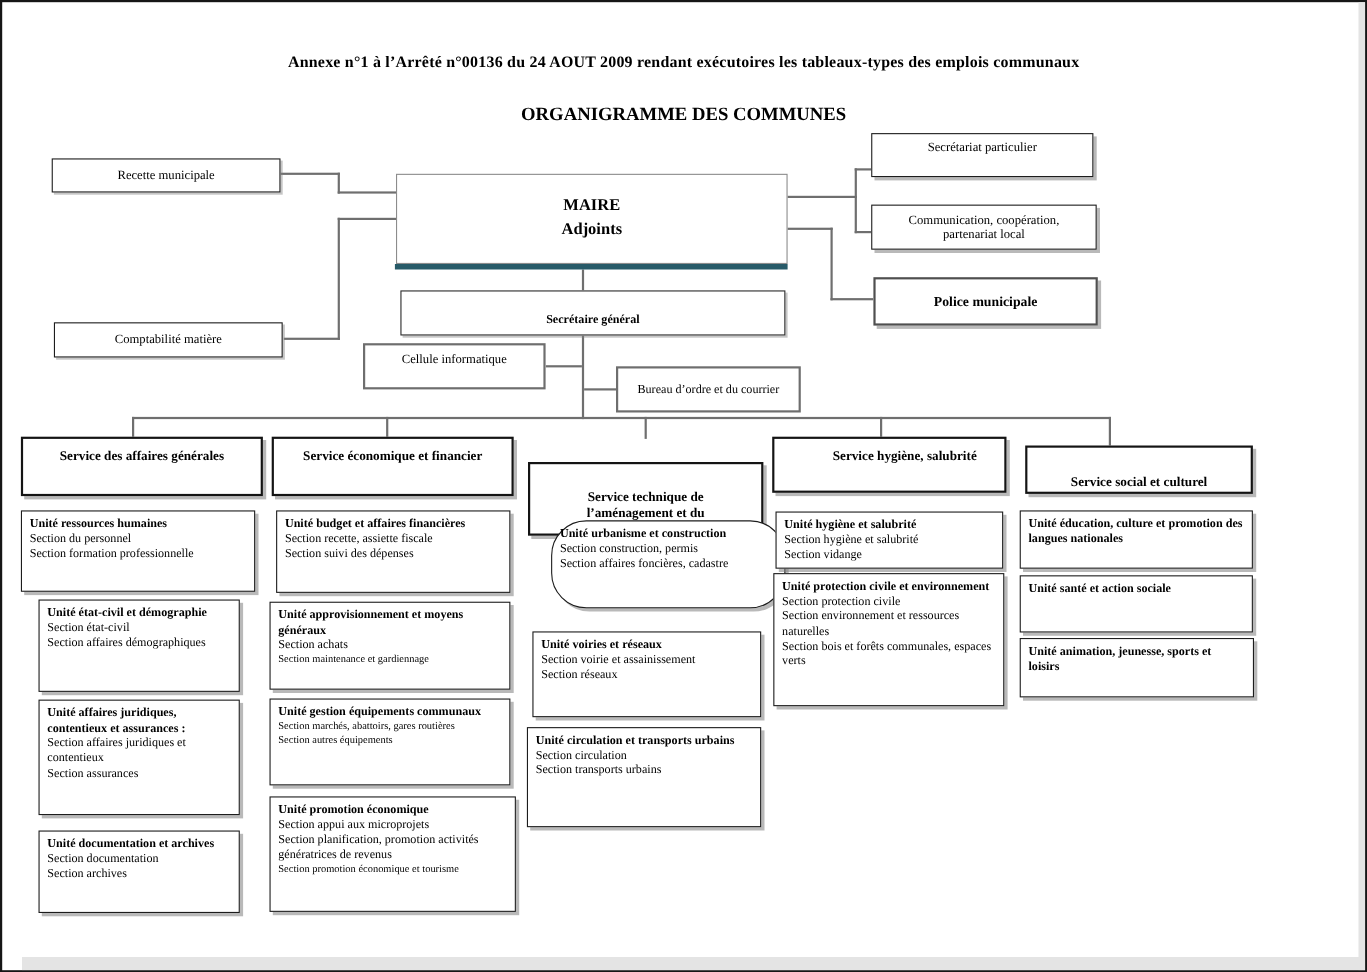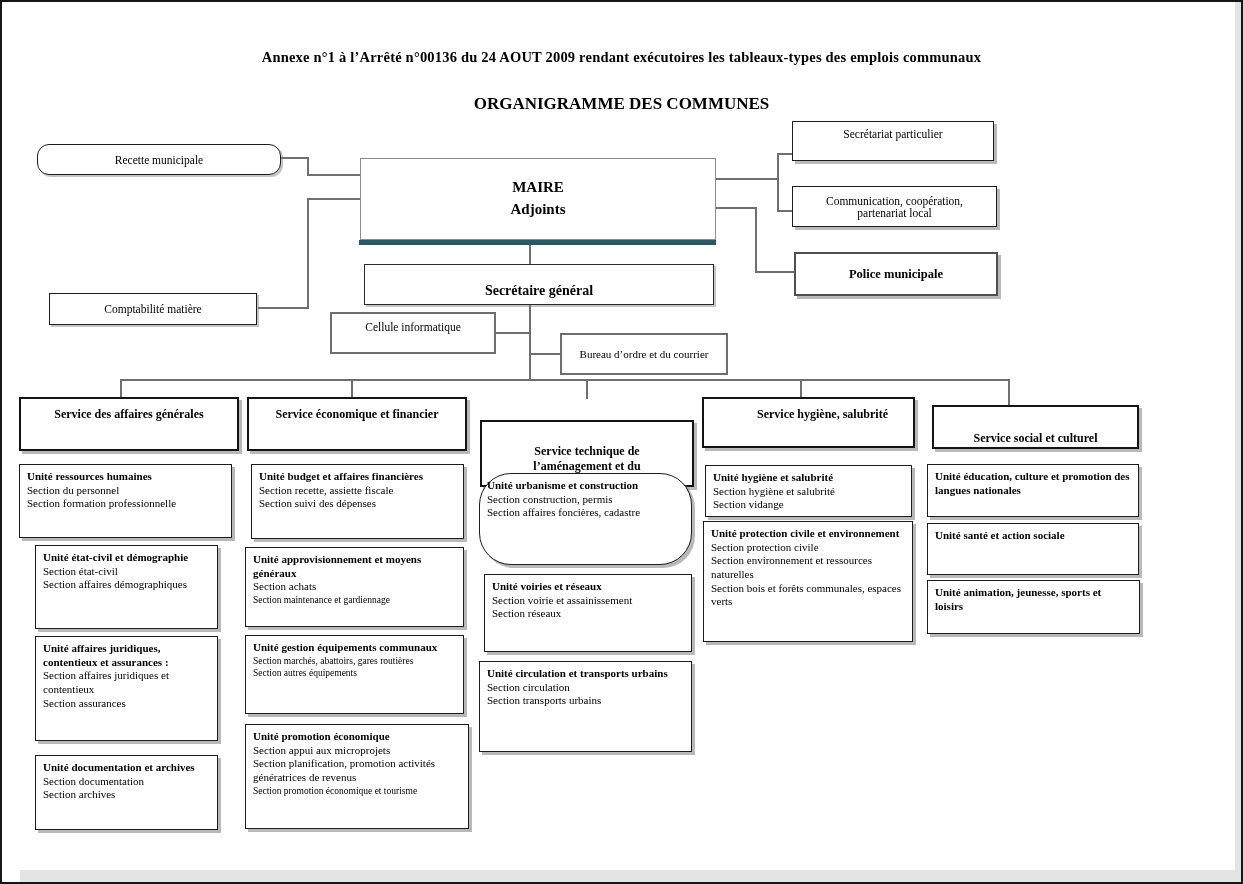--- a/index.html
+++ b/index.html
@@ -23,21 +23,21 @@
     border:1.5px solid #1c1c1c;box-shadow:3px 3px 0 rgba(128,128,128,.55);
   }
   .ctr{display:flex;align-items:center;justify-content:center;text-align:center;}
   .topctr{text-align:center;}
   .pre{white-space:pre-line;}
   .lbl{font-size:11.5px;}
   .maire{border:1px solid #8c8c8c;box-shadow:none;}
   .maire .big{font-size:15px;font-weight:bold;line-height:1.45;}
   .tealbar{position:absolute;background:#275a68;z-index:3;}
   .sg{border:1px solid #2a2a2a;box-shadow:2px 2px 0 rgba(128,128,128,.45);}
-  .sg .big{font-size:14px;font-weight:bold;margin-top:12px;}
+  .sg .big{font-size:11px;font-weight:bold;margin-top:12px;}
   .grayb{border:2px solid #6e6e6e;box-shadow:none;}
   .svc{border:2px solid #141414;font-weight:bold;font-size:12px;line-height:1.3;padding-top:8px;}
   .unit{padding:5px 7px 4px 7px;font-size:11px;line-height:1.24;}
   .ut{font-weight:bold;}
   .sec{font-size:11px;}
   .sec.small{font-size:9.5px;line-height:1.3;}
   .bold{font-weight:bold;}
 </style>
 </head>
 <body>
@@ -73,21 +73,21 @@
   <div class="ln" style="left:494px;top:330px;width:33px;height:2px;"></div>
   <div class="ln" style="left:529px;top:351px;width:29px;height:2px;"></div>
 
   <div class="ln" style="left:118px;top:377px;width:890px;height:2px;"></div>
   <div class="ln" style="left:118px;top:377px;width:2px;height:20px;"></div>
   <div class="ln" style="left:349px;top:377px;width:2px;height:20px;"></div>
   <div class="ln" style="left:584px;top:377px;width:2px;height:20px;"></div>
   <div class="ln" style="left:798px;top:377px;width:2px;height:20px;"></div>
   <div class="ln" style="left:1006px;top:377px;width:2px;height:27px;"></div>
 
-  <div class="box ctr lbl" style="left:35px;top:142px;width:244px;height:31px;box-shadow:2px 2px 0 rgba(128,128,128,.45);border-radius:12px;">
+  <div class="box ctr lbl" style="left:45px;top:142px;width:208px;height:31px;box-shadow:2px 2px 0 rgba(128,128,128,.45);">
     <span>Recette municipale</span>
   </div>
 
   <div class="box ctr lbl" style="left:47px;top:291px;width:208px;height:32px;box-shadow:2px 2px 0 rgba(128,128,128,.45);">
     <span>Comptabilité matière</span>
   </div>
 
   <div class="box maire ctr" style="left:358px;top:156px;width:356px;height:82px;">
     <div class="big">
       <div>MAIRE</div>
@@ -175,21 +175,21 @@
     <div class="sec small">Section marchés, abattoirs, gares routières</div>
     <div class="sec small">Section autres équipements</div>
   </div>
   <div class="box unit" style="left:243px;top:722px;width:224px;height:105px;">
     <div class="ut">Unité promotion économique</div>
     <div class="sec">Section appui aux microprojets</div>
     <div class="sec">Section planification, promotion activités génératrices de revenus</div>
     <div class="sec small">Section promotion économique et tourisme</div>
   </div>
 
-  <div class="box unit" style="left:477px;top:471px;width:213px;height:92px;border-radius:32px;">
+  <div class="box unit" style="left:499px;top:471px;width:213px;height:80px;border-radius:32px;">
     <div class="ut">Unité urbanisme et construction</div>
     <div class="sec">Section construction, permis</div>
     <div class="sec">Section affaires foncières, cadastre</div>
   </div>
   <div class="box unit" style="left:482px;top:572px;width:208px;height:78px;">
     <div class="ut">Unité voiries et réseaux</div>
     <div class="sec">Section voirie et assainissement</div>
     <div class="sec">Section réseaux</div>
   </div>
   <div class="box unit" style="left:477px;top:659px;width:213px;height:91px;">

